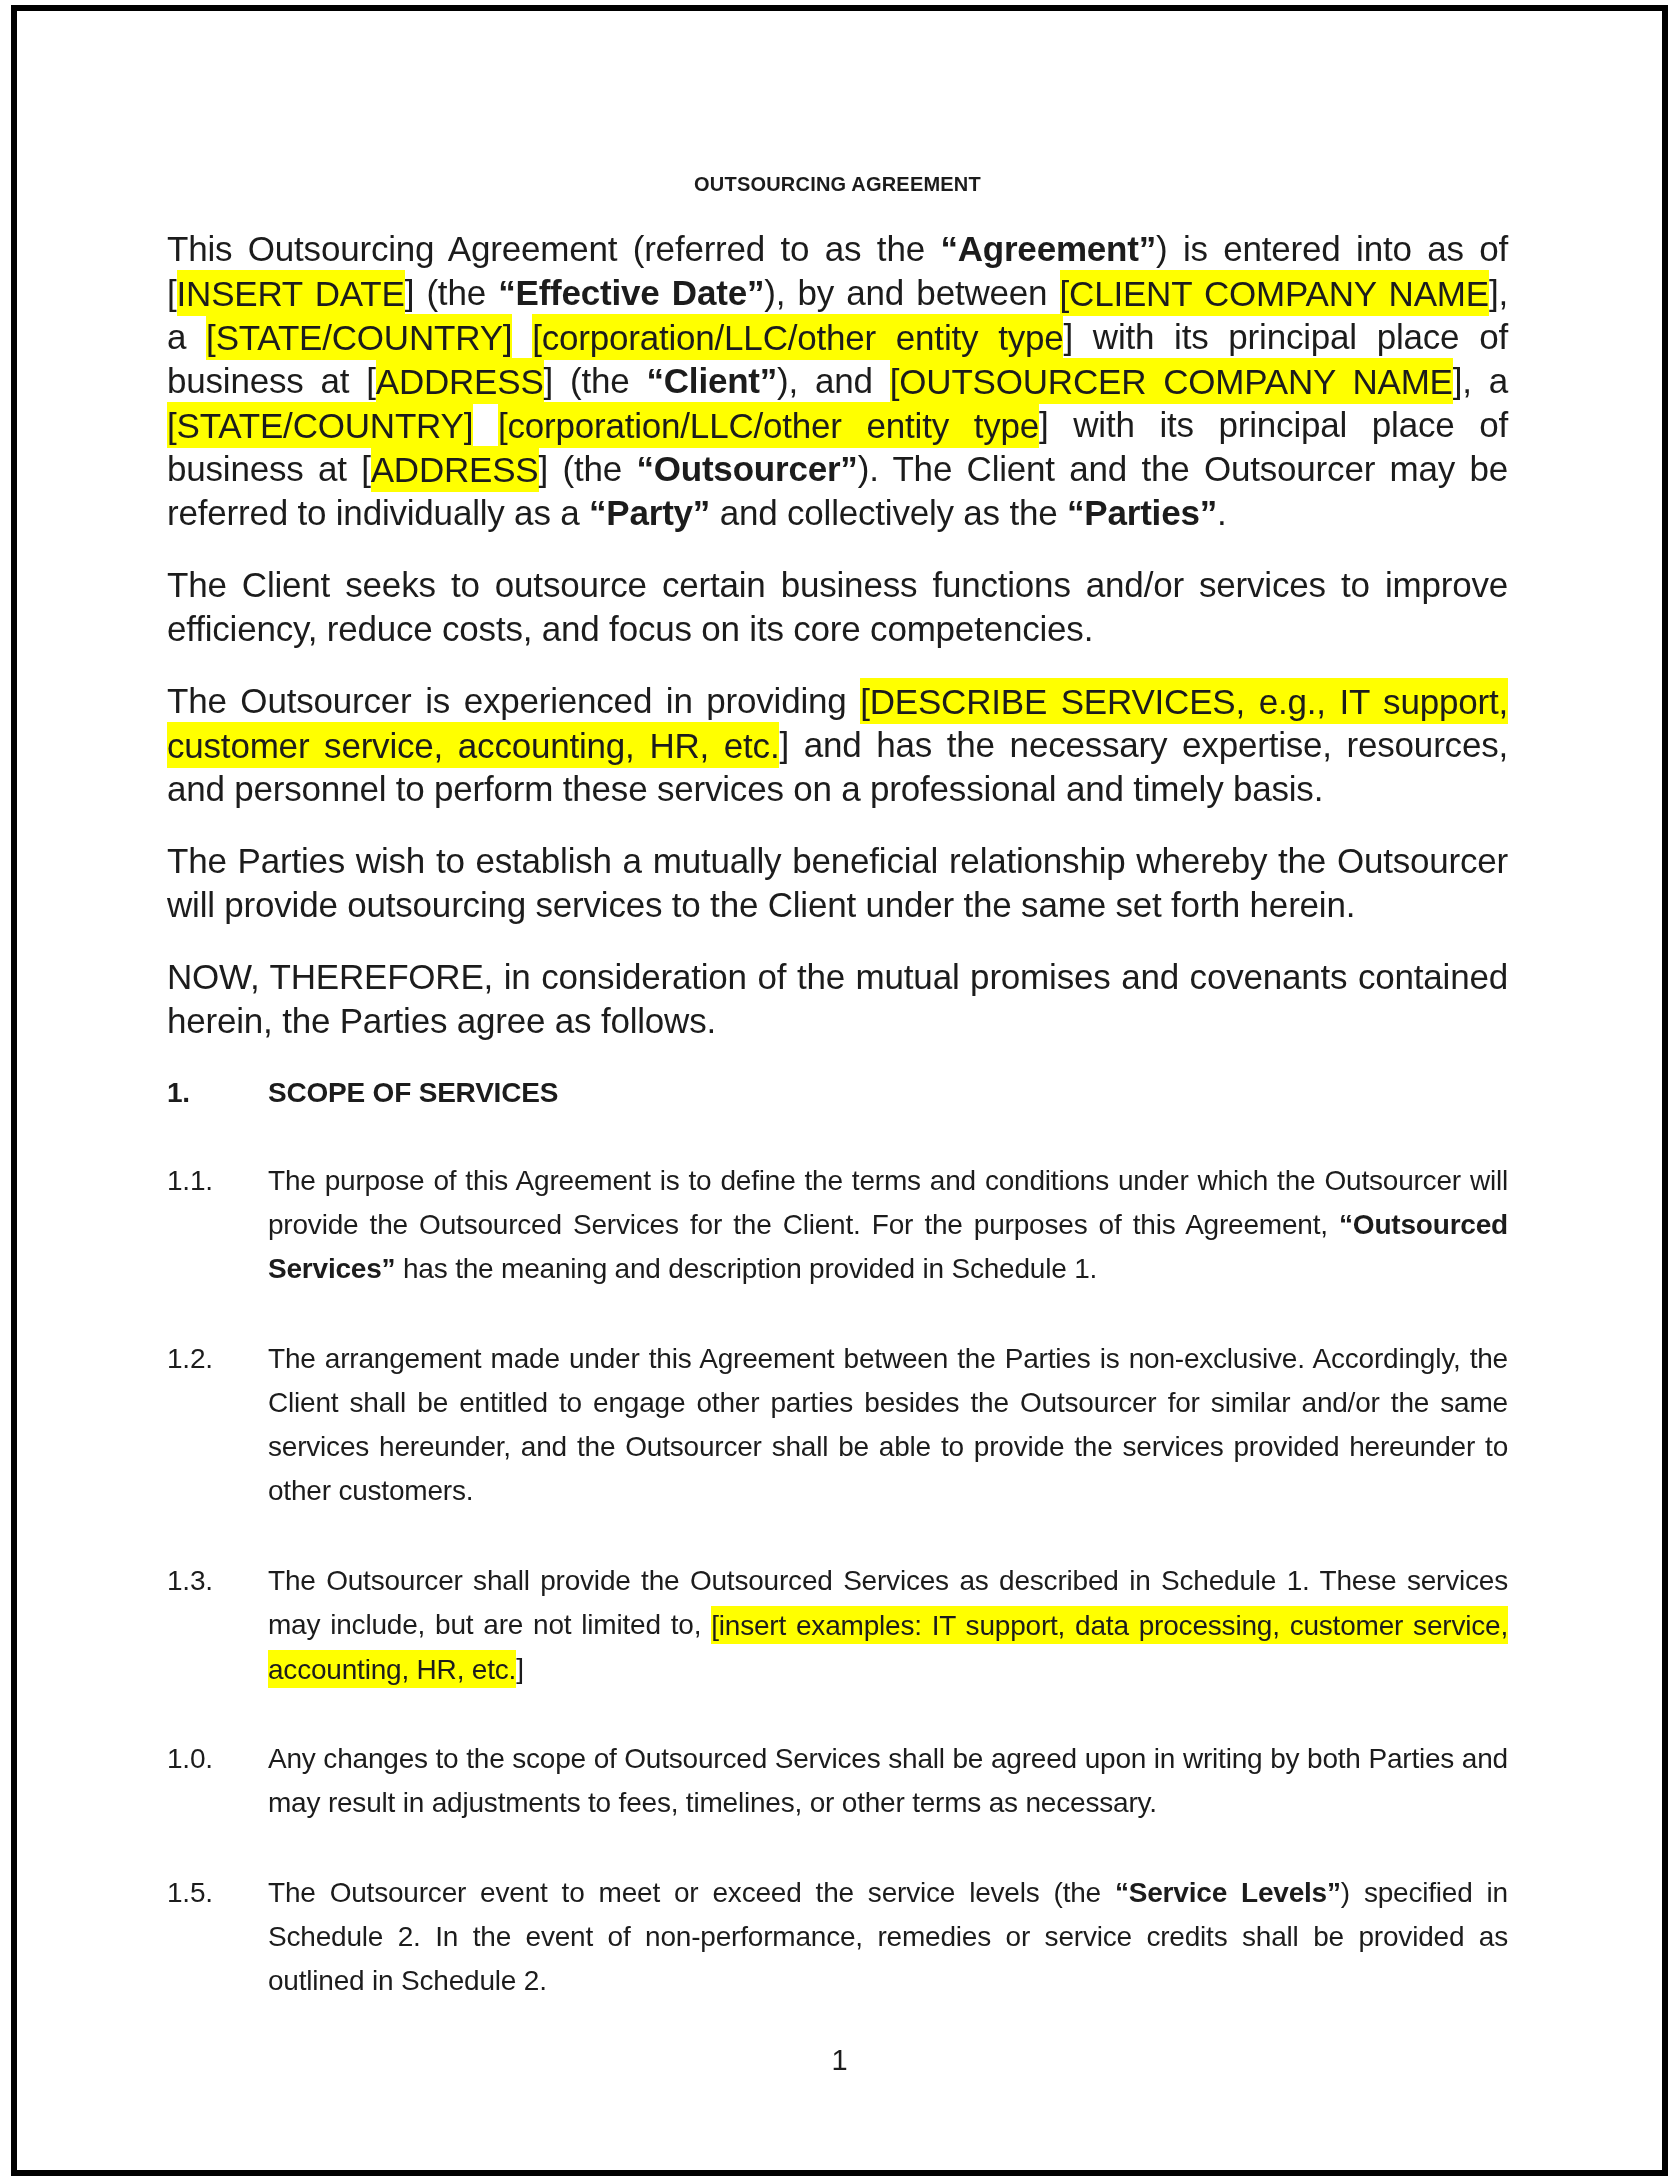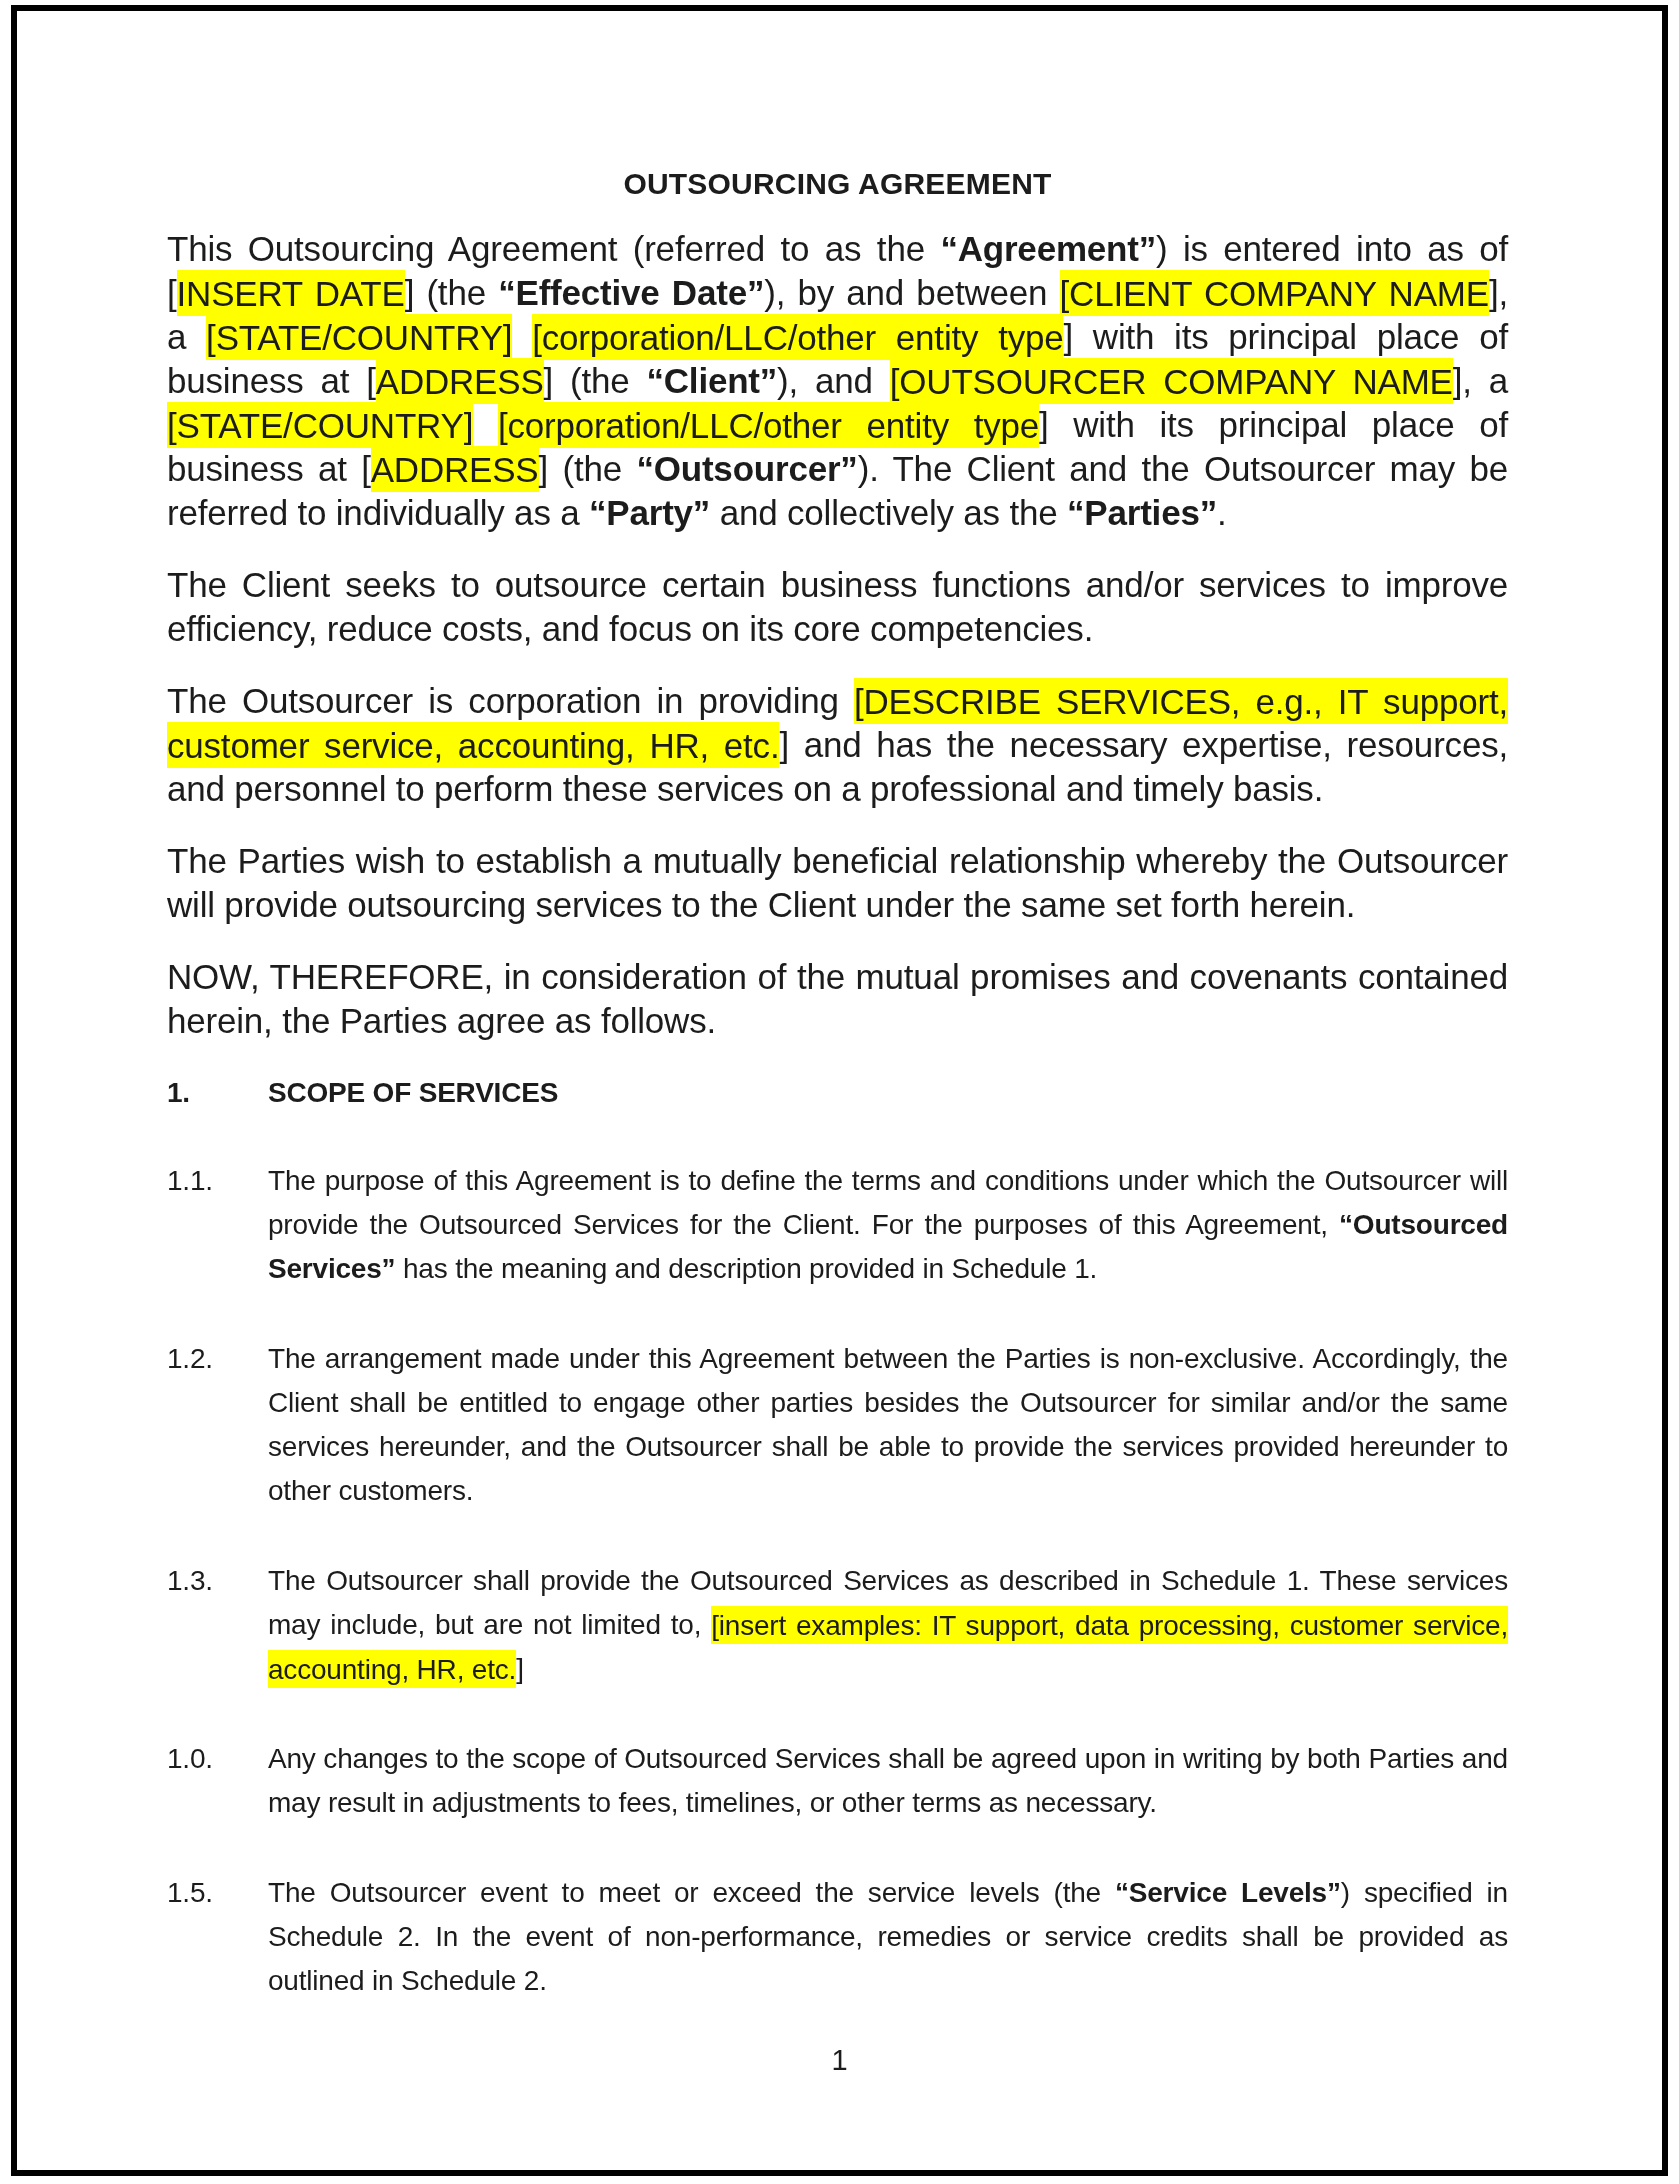--- a/index.html
+++ b/index.html
@@ -26,21 +26,21 @@
     pointer-events: none;
   }
   .content {
     position: absolute;
     left: 167px;
     right: 171px;
     top: 0;
   }
   .title {
     margin: 162px 0 21px 0;
-    font-size: 30px;
+    font-size: 20px;
     line-height: 44px;
     font-weight: 700;
     text-align: center;
     letter-spacing: 0.2px;
   }
   .para {
     margin: 0 0 28px 0;
     font-size: 35px;
     line-height: 44px;
     text-align: justify;
@@ -83,21 +83,21 @@
 </head>
 <body>
 
 <div class="page">
   <div class="frame"></div>
   <div class="content">
     <h1 class="title">OUTSOURCING AGREEMENT</h1>
     <main>
         <p class="para"><span>This Outsourcing Agreement (referred to as the </span><span class="b">“Agreement”</span><span>) is entered into as of [</span><span class="hl">INSERT DATE</span><span>] (the </span><span class="b">“Effective Date”</span><span>), by and between </span><span class="hl">[CLIENT COMPANY NAME</span><span>], a </span><span class="hl">[STATE/COUNTRY]</span><span> </span><span class="hl">[corporation/LLC/other entity type</span><span>] with its principal place of business at [</span><span class="hl">ADDRESS</span><span>] (the </span><span class="b">“Client”</span><span>), and </span><span class="hl">[OUTSOURCER COMPANY NAME</span><span>], a </span><span class="hl">[STATE/COUNTRY]</span><span> </span><span class="hl">[corporation/LLC/other entity type</span><span>] with its principal place of business at [</span><span class="hl">ADDRESS</span><span>] (the </span><span class="b">“Outsourcer”</span><span>). The Client and the Outsourcer may be referred to individually as a </span><span class="b">“Party”</span><span> and collectively as the </span><span class="b">“Parties”</span><span>.</span></p>
         <p class="para"><span>The Client seeks to outsource certain business functions and/or services to improve efficiency, reduce costs, and focus on its core competencies.</span></p>
-        <p class="para"><span>The Outsourcer is corporation in providing </span><span class="hl">[DESCRIBE SERVICES, e.g., IT support, customer service, accounting, HR, etc.</span><span>] and has the necessary expertise, resources, and personnel to perform these services on a professional and timely basis.</span></p>
+        <p class="para"><span>The Outsourcer is experienced in providing </span><span class="hl">[DESCRIBE SERVICES, e.g., IT support, customer service, accounting, HR, etc.</span><span>] and has the necessary expertise, resources, and personnel to perform these services on a professional and timely basis.</span></p>
         <p class="para"><span>The Parties wish to establish a mutually beneficial relationship whereby the Outsourcer will provide outsourcing services to the Client under the same set forth herein.</span></p>
         <p class="para"><span>NOW, THEREFORE, in consideration of the mutual promises and covenants contained herein, the Parties agree as follows.</span></p>
         <div class="clause heading">
           <span class="num">1.</span>
           <div class="txt"><span class="b">SCOPE OF SERVICES</span></div>
         </div>
         <div class="clause">
           <span class="num">1.1.</span>
           <div class="txt"><span>The purpose of this Agreement is to define the terms and conditions under which the Outsourcer will provide the Outsourced Services for the Client. For the purposes of this Agreement, </span><span class="b">“Outsourced Services”</span><span> has the meaning and description provided in Schedule 1.</span></div>
         </div>

